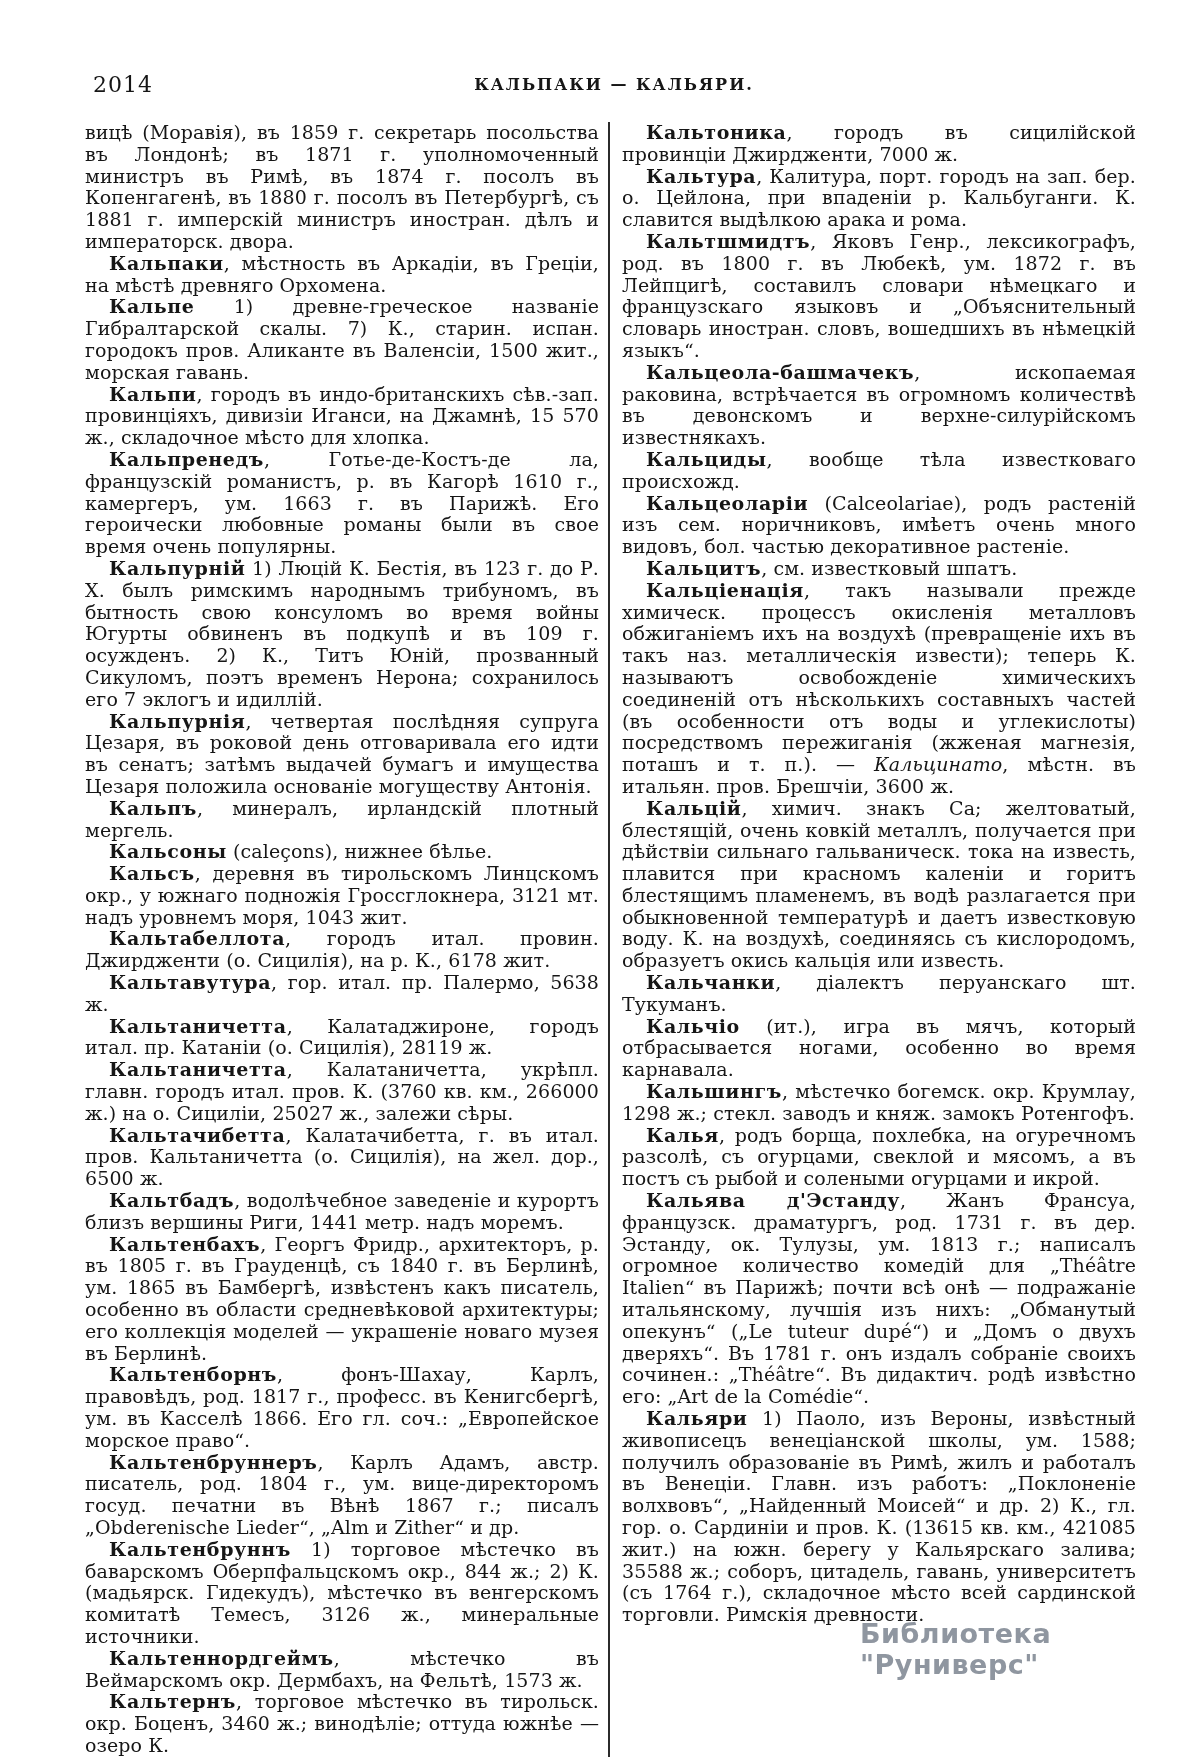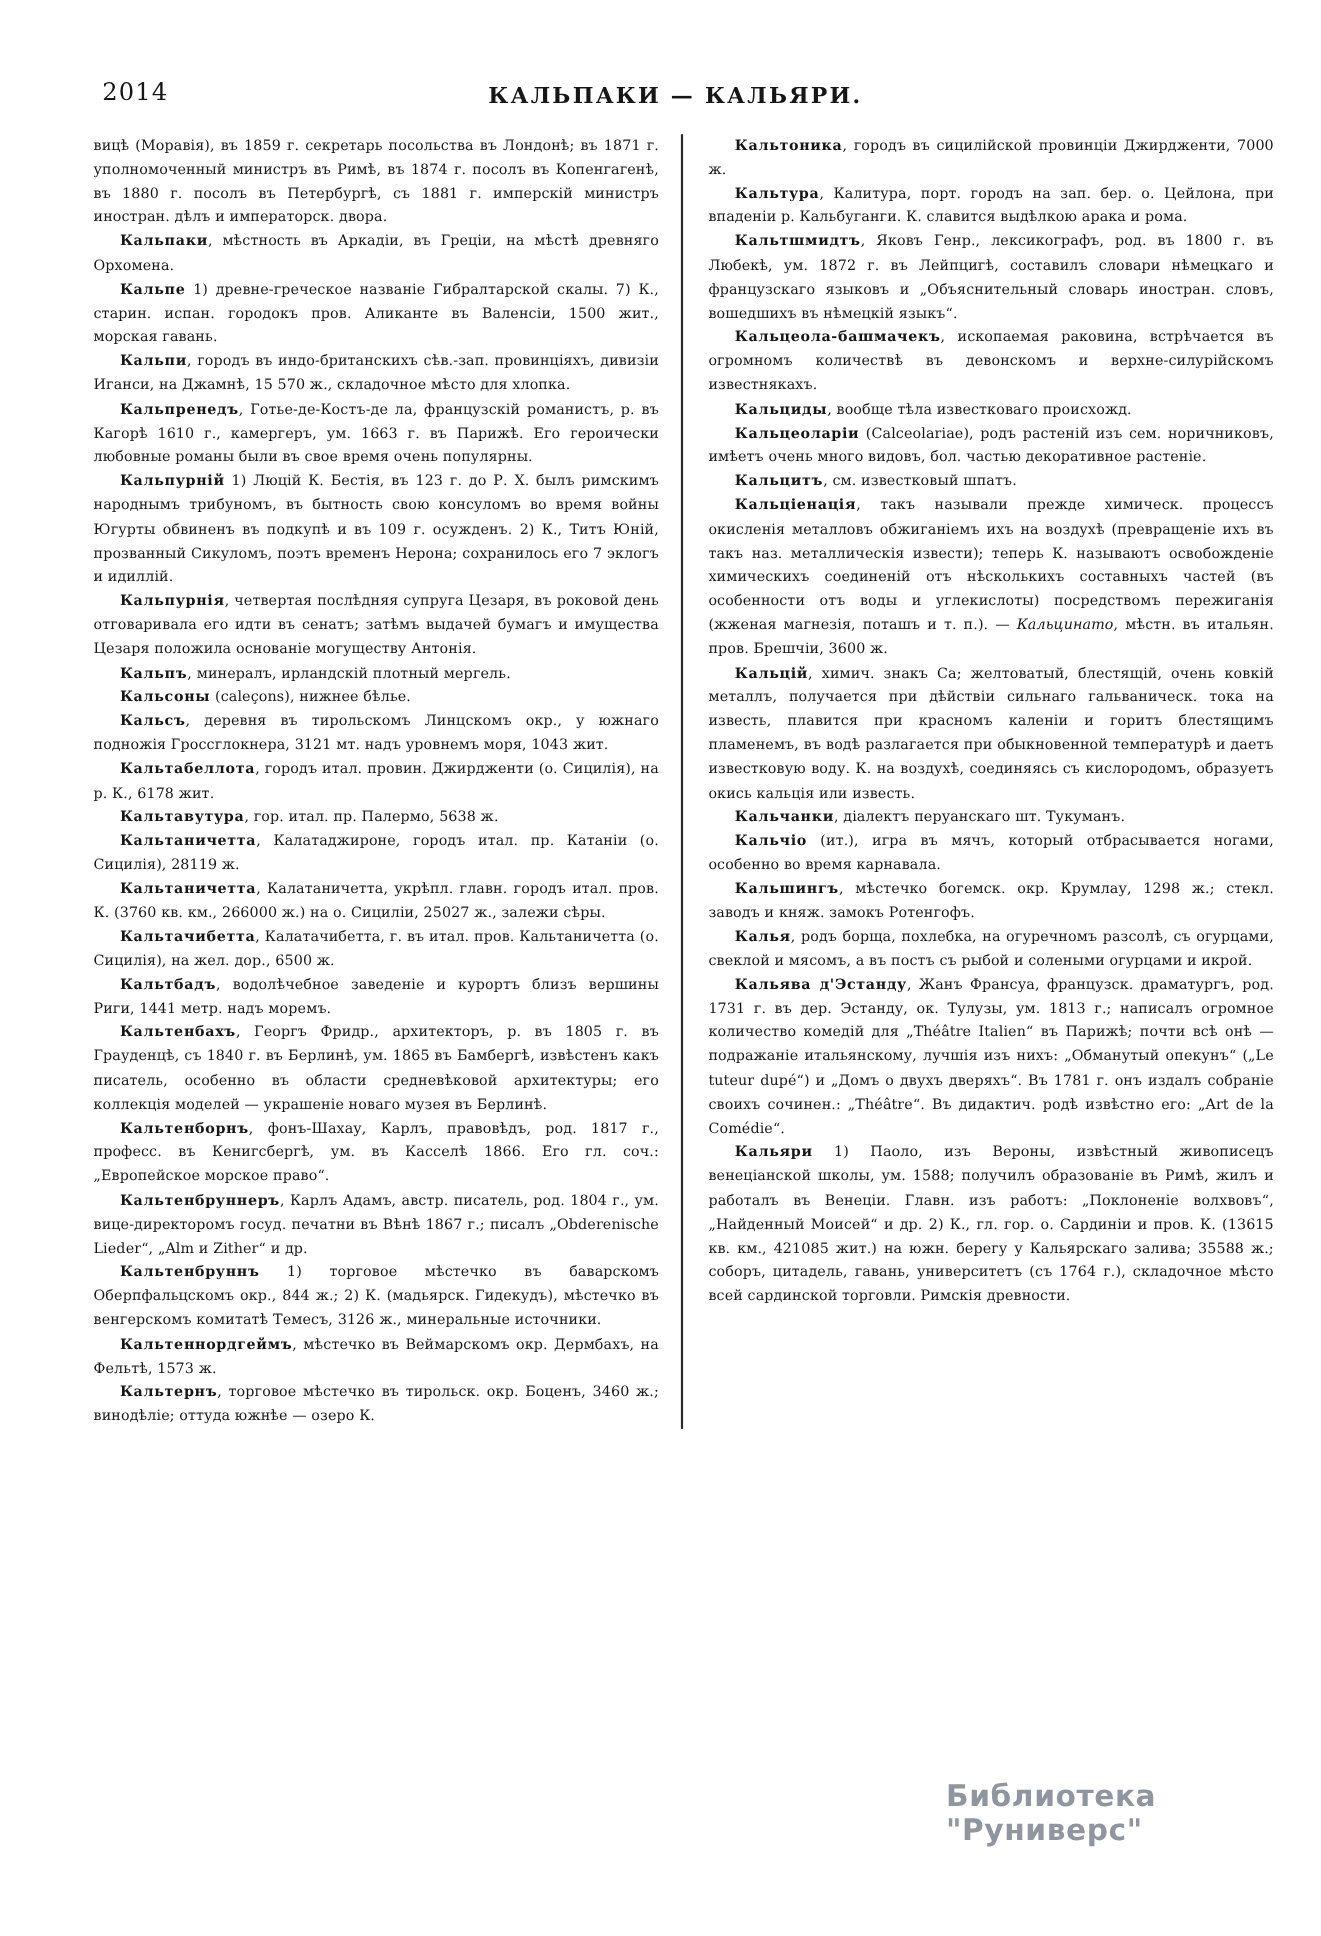--- a/index.html
+++ b/index.html
@@ -14,35 +14,35 @@
   .page-header {
     position: absolute; top: 72px; left: 85px; width: 1058px; height: 26px;
   }
   .page-number {
     position: absolute; left: 8px; top: 0;
     font-size: 22px; letter-spacing: 1px;
   }
   .running-head {
     position: absolute; left: 0; right: 0; top: 3px;
     text-align: center;
-    font-size: 20px; font-weight: bold; letter-spacing: 2px;
+    font-size: 16px; font-weight: bold; letter-spacing: 2px;
   }
   .columns {
     position: absolute; top: 122px; left: 85px;
     display: flex; align-items: stretch;
   }
   .col { width: 514px; }
   .col-right {
-    margin-left: 20px;
+    margin-left: 9px;
     border-left: 2px solid #2b2b2b;
-    padding-left: 23px;
+    padding-left: 12px;
   }
   .entry {
     margin: 0; padding: 0;
-    font-size: 13px; line-height: 21.8px;
+    font-size: 19px; line-height: 21.8px;
     text-align: justify;
     text-indent: 24px;
     letter-spacing: 0.1px;
   }
   .entry.continuation { text-indent: 0; }
   .term { font-weight: bold; letter-spacing: 0.6px; }
   .watermark {
     position: absolute; left: 860px; top: 1618px;
     font-family: "DejaVu Sans", sans-serif;
     font-size: 27px; font-weight: bold;

